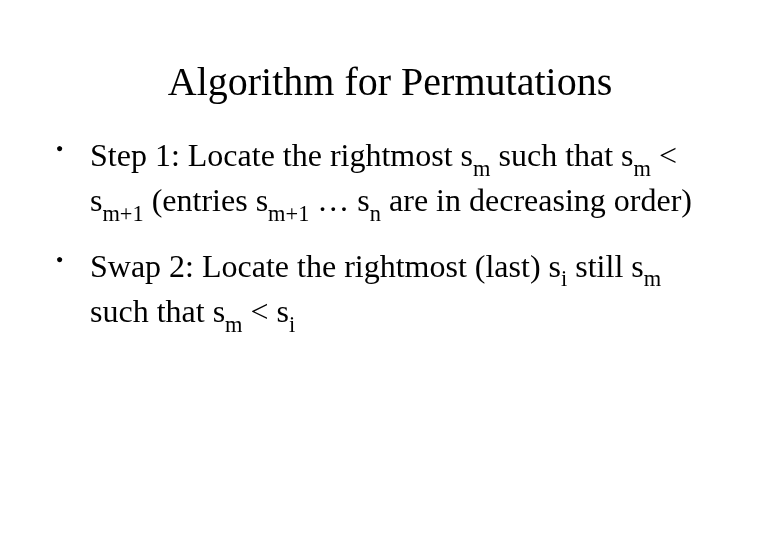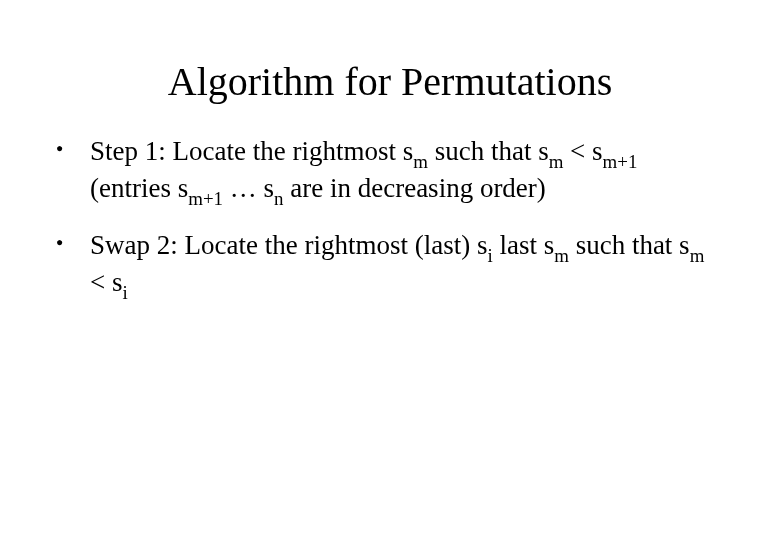--- a/index.html
+++ b/index.html
@@ -30,21 +30,21 @@
     padding-right: 60px;
   }
   ul.steps {
     list-style: none;
     margin: 0;
     padding: 0;
   }
   ul.steps > li {
     position: relative;
     padding-left: 40px;
-    font-size: 27px;
+    font-size: 32px;
     line-height: 1.25;
     margin-bottom: 20px;
   }
   ul.steps > li::before {
     content: "●";
     position: absolute;
     left: 6px;
     top: 6px;
     font-size: 12px;
   }
@@ -61,20 +61,20 @@
 <div class="slide">
   <div class="title">Algorithm for Permutations</div>
   <div class="content">
     <ul class="steps">
 
       <li>
         <span>Step 1: Locate the rightmost s</span><span class="sub">m</span><span> such that s</span><span class="sub">m</span><span> &lt; s</span><span class="sub">m+1</span><span> (entries s</span><span class="sub">m+1</span><span> … s</span><span class="sub">n</span><span> are in decreasing order)</span>
       </li>
 
       <li>
-        <span>Swap 2: Locate the rightmost (last) s</span><span class="sub">i</span><span> last s</span><span class="sub">m</span><span> such that s</span><span class="sub">m</span><span> &lt; s</span><span class="sub">i</span><span></span><span class="sub"></span><span></span>
+        <span>Swap 2: Locate the rightmost (last) s</span><span class="sub">i</span><span> still s</span><span class="sub">m</span><span> such that s</span><span class="sub">m</span><span> &lt; s</span><span class="sub">i</span><span></span><span class="sub"></span><span></span>
       </li>
 
 
 
     </ul>
   </div>
 </div>
 
 </body></html>

